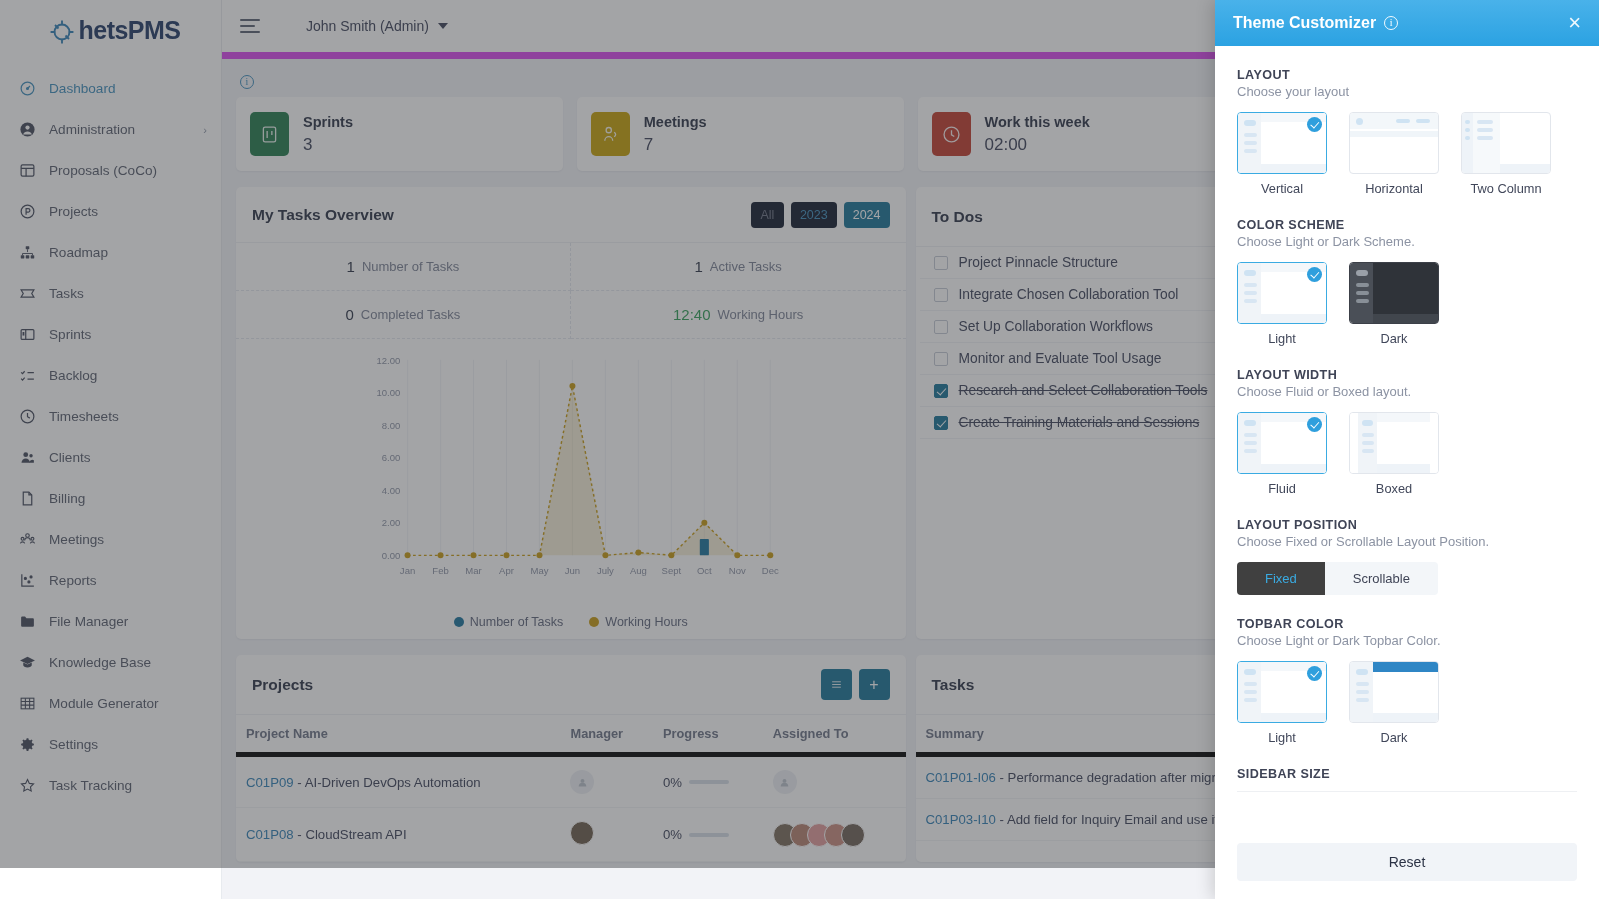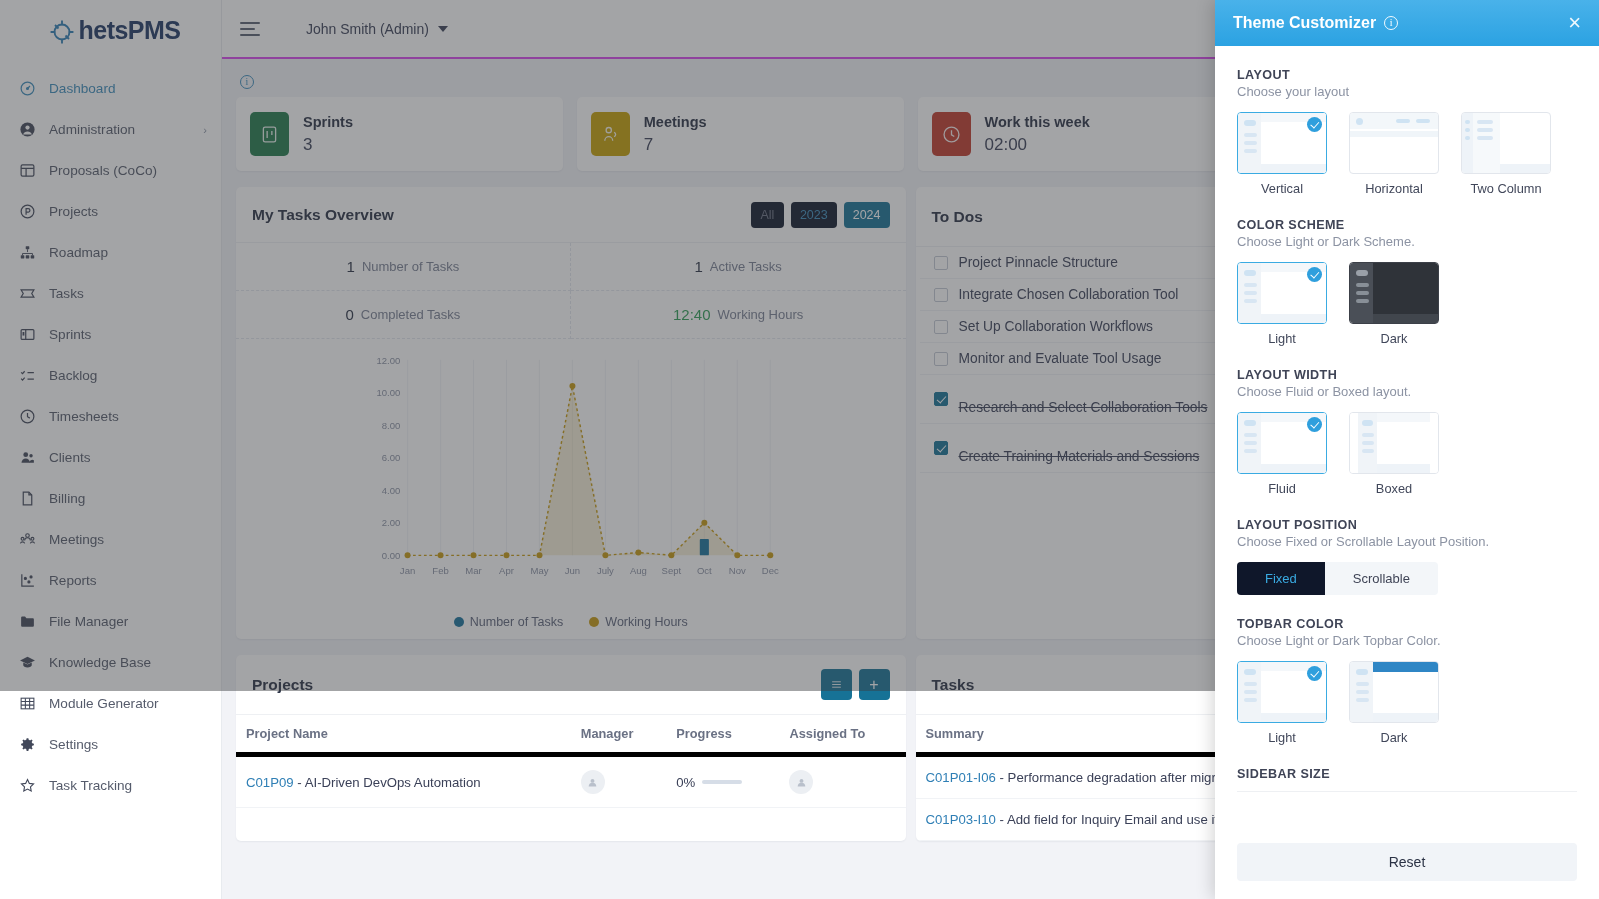--- a/index.html
+++ b/index.html
@@ -2,21 +2,21 @@
 <html><head>
 <meta charset="utf-8">
 <style>
   * { box-sizing: border-box; margin: 0; padding: 0; }
   html, body {
     width: 1599px; height: 899px;
     overflow: hidden;
     font-family: "Liberation Sans", sans-serif;
     background: #f7f7f9;
   }
-  #root { position: relative; width: 1599px; height: 691px; }
+  #root { position: relative; width: 1599px; height: 868px; }
 
   
   #app {
     position: absolute; inset: 0;
     display: flex;
     background: #f1f2f6;
   }
   #dimmer {
     position: absolute; inset: 0;
     background: rgba(60,62,66,0.47);
@@ -63,21 +63,21 @@
     flex: 1 1 auto; height: 899px;
     display: flex; flex-direction: column;
     background: #f2f3f7;
     overflow: hidden;
   }
   .topbar {
     height: 59px; background: #fff;
     display: flex; align-items: center;
     padding: 0 20px 0 18px;
     flex: 0 0 59px;
-    border-bottom: 2px solid #d946ef;
+    border-bottom: 7px solid #d946ef;
   }
   .hamburger { width: 26px; cursor: pointer; display:flex; flex-direction:column; gap:4px; }
   .hamburger span { display:block; height:2px; background:#5a6071; border-radius:2px; }
   .hamburger span:nth-child(1){ width: 20px; }
   .hamburger span:nth-child(2){ width: 15px; }
   .hamburger span:nth-child(3){ width: 20px; }
   .user-menu {
     display: flex; align-items: center; gap: 9px;
     margin-left: 40px; cursor: pointer;
     font-size: 14px; color: #3b4158;
@@ -176,21 +176,21 @@
   .cbox {
     width: 14px; height: 14px; border: 1px solid #c3c9d4; border-radius: 2px;
     flex: 0 0 14px; background: #fff; cursor: pointer; position: relative;
   }
   .cbox.checked { background: #157296; border-color: #157296; }
   .cbox.checked::after {
     content: ""; position: absolute; left: 4px; top: 1px;
     width: 4px; height: 8px; border: solid #fff; border-width: 0 1.6px 1.6px 0;
     transform: rotate(42deg);
   }
-  .todo-row.done .todo-text { text-decoration: line-through; color: #3b4158; margin-top: 17px; }
+  .todo-row.done .todo-text { text-decoration: line-through; color: #3b4158; }
   .todo-date { margin-left: auto; font-size: 12.8px; color: #6a7184; }
 
   
   .tbl { width: 100%; border-collapse: collapse; }
   .tbl th {
     text-align: left; font-size: 12.8px; color: #6a7184; font-weight: 600;
     padding: 11px 10px; border-bottom: 5px solid #000000;
   }
   .tbl td {
     font-size: 13.2px; color: #3b4158; padding: 13px 10px;
@@ -286,21 +286,21 @@
 
   .t-blue-top { position:absolute; left:23px; right:0; top:0; height:10px; background:#2f86c5;}
 
   .toggle-row {
     display: inline-flex; margin-top: 13px; border-radius: 4px; overflow: hidden;
     background: #f3f6f9;
   }
   .toggle-btn {
     padding: 9px 28px; font-size: 13px; cursor: pointer; color: #3f4456;
   }
-  .toggle-btn.on { background: #0f172a; color: #3aabe2; }
+  .toggle-btn.on { background: #404040; color: #3aabe2; }
 
   .tc-footer {
     flex: 0 0 auto; padding: 14px 22px 18px 22px; background: #fff;
   }
   .reset-btn {
     width: 100%; height: 38px; border-radius: 4px; background: #f1f4f8;
     color: #2b3245; font-size: 14px; display: flex; align-items: center;
     justify-content: center; cursor: pointer; border: none;
     font-family: "Liberation Sans", sans-serif;
   }
@@ -758,20 +758,44 @@
                   </td>
                   <td>
                     <span class="avatar-blank">
                         <svg viewBox="0 0 24 24">
                           <circle cx="12" cy="9" r="3.6"></circle>
                           <path d="M5 19.5a7 7 0 0 1 14 0z"></path>
                         </svg>
                       </span>
                   </td>
                 </tr>
+                <tr>
+                  <td>
+                    <span class="code-link">C01P08</span>
+                    <span>- CloudStream API</span>
+                  </td>
+                  <td>
+                    <span class="avatar-img" style="background:#6b5b4a"></span>
+                  </td>
+                  <td>
+                    <span class="progress-cell">
+                        <span>0%</span>
+                        <span class="progress-track"></span>
+                      </span>
+                  </td>
+                  <td>
+                    <span class="av-stack">
+                      <span class="avatar-img" style="background:#7a6a5a"></span>
+                      <span class="avatar-img" style="background:#b5806f"></span>
+                      <span class="avatar-img" style="background:#e09a9a"></span>
+                      <span class="avatar-img" style="background:#c98b7d"></span>
+                      <span class="avatar-img" style="background:#6e6055"></span>
+                    </span>
+                  </td>
+                </tr>
               </tbody>
             </table>
           </section>
 
           <section class="panel">
             <div class="panel-head">
               <div class="panel-title">Tasks</div>
               <div class="seg-group">
                 <div class="icon-btn">
                   <svg viewBox="0 0 24 24" fill="none">

